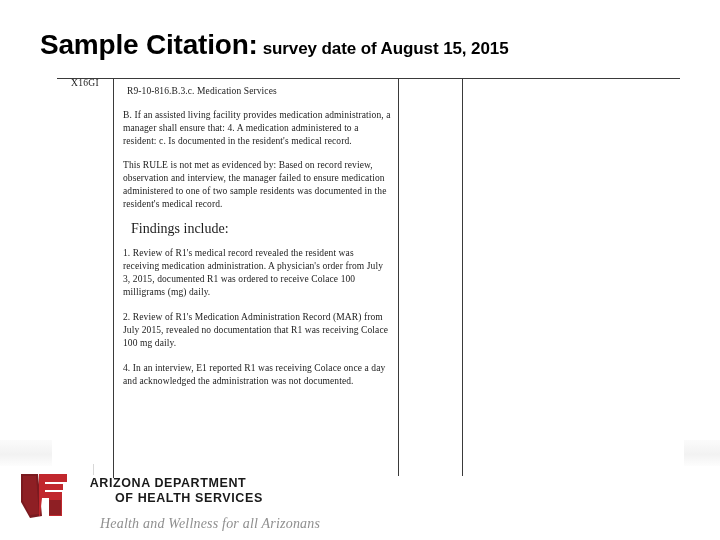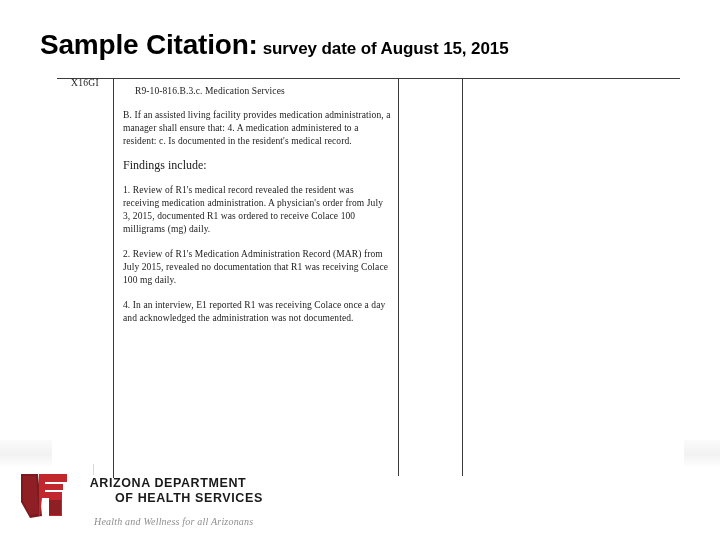--- a/index.html
+++ b/index.html
@@ -100,36 +100,36 @@
     left: 406px;
     width: 217px;
     padding: 7px 0 0 11px;
     box-sizing: border-box;
     font-size: 9.5px;
   }
 
   #doc-col-body .doc-rule-heading {
     font-size: 9.5px;
     line-height: 13px;
-    margin: 0 0 11px 12px;
+    margin: 0 0 11px 4px;
     letter-spacing: 0.1px;
   }
   #doc-col-body .doc-para {
     font-size: 9.5px;
     line-height: 13px;
     margin: 0 0 11px 0;
     letter-spacing: 0.1px;
   }
   #doc-col-body .doc-para.finding {
     margin-bottom: 12px;
   }
   #doc-col-body .doc-findings-label {
-    font-size: 12px;
+    font-size: 14px;
     line-height: 13px;
-    margin: 0 0 12px 0;
+    margin: 0 0 12px 8px;
   }
 
   
   .deco-band {
     position: absolute;
     top: 440px;
     height: 26px;
     background: linear-gradient(to bottom, #fbfbfb, #f2f2f2 55%, #fdfdfd);
   }
   #deco-band-left  { left: 0;   width: 52px; }
@@ -162,25 +162,25 @@
     font-size: 12.5px;
     font-weight: bold;
     letter-spacing: 0.6px;
     color: #1a1a1a;
     line-height: 15px;
     white-space: nowrap;
   }
   #adhs-line-2 { padding-left: 7px; margin-left: 30px; }
   #adhs-tagline {
     position: absolute;
-    left: 76px;
+    left: 82px;
     top: 44px;
     font-family: "Liberation Serif", serif;
     font-style: italic;
-    font-size: 10px;
+    font-size: 14px;
     color: #8f8f8f;
     white-space: nowrap;
     letter-spacing: 0.2px;
   }
   
   #logo-tick {
     position: absolute;
     left: 93px;
     top: 464px;
     width: 1px;
@@ -200,20 +200,21 @@
   <div id="doc-top-rule"></div>
   <div class="doc-vrule" id="doc-vrule-1"></div>
   <div class="doc-vrule" id="doc-vrule-2"></div>
   <div class="doc-vrule" id="doc-vrule-3"></div>
 
   <div class="doc-col" id="doc-col-tag">X16GI</div>
 
   <div class="doc-col" id="doc-col-body">
     <p class="doc-rule-heading">R9-10-816.B.3.c. Medication Services</p>
     <p class="doc-para">B. If an assisted living facility provides medication administration, a manager shall ensure that: 4. A medication administered to a resident: c. Is documented in the resident's medical record.</p>
+    <p class="doc-para">This RULE is not met as evidenced by: Based on record review, observation and interview, the manager failed to ensure medication administered to one of two sample residents was documented in the resident's medical record.</p>
     <p class="doc-findings-label">Findings include:</p>
     <p class="doc-para finding">1. Review of R1's medical record revealed the resident was receiving medication administration. A physician's order from July 3, 2015, documented R1 was ordered to receive Colace 100 milligrams (mg) daily.</p>
     <p class="doc-para finding">2. Review of R1's Medication Administration Record (MAR) from July 2015, revealed no documentation that R1 was receiving Colace 100 mg daily.</p>
     <p class="doc-para finding">4. In an interview, E1 reported R1 was receiving Colace once a day and acknowledged the administration was not documented.</p>
   </div>
 
   <div class="doc-col" id="doc-col-blank"></div>
 
 </div>
 

